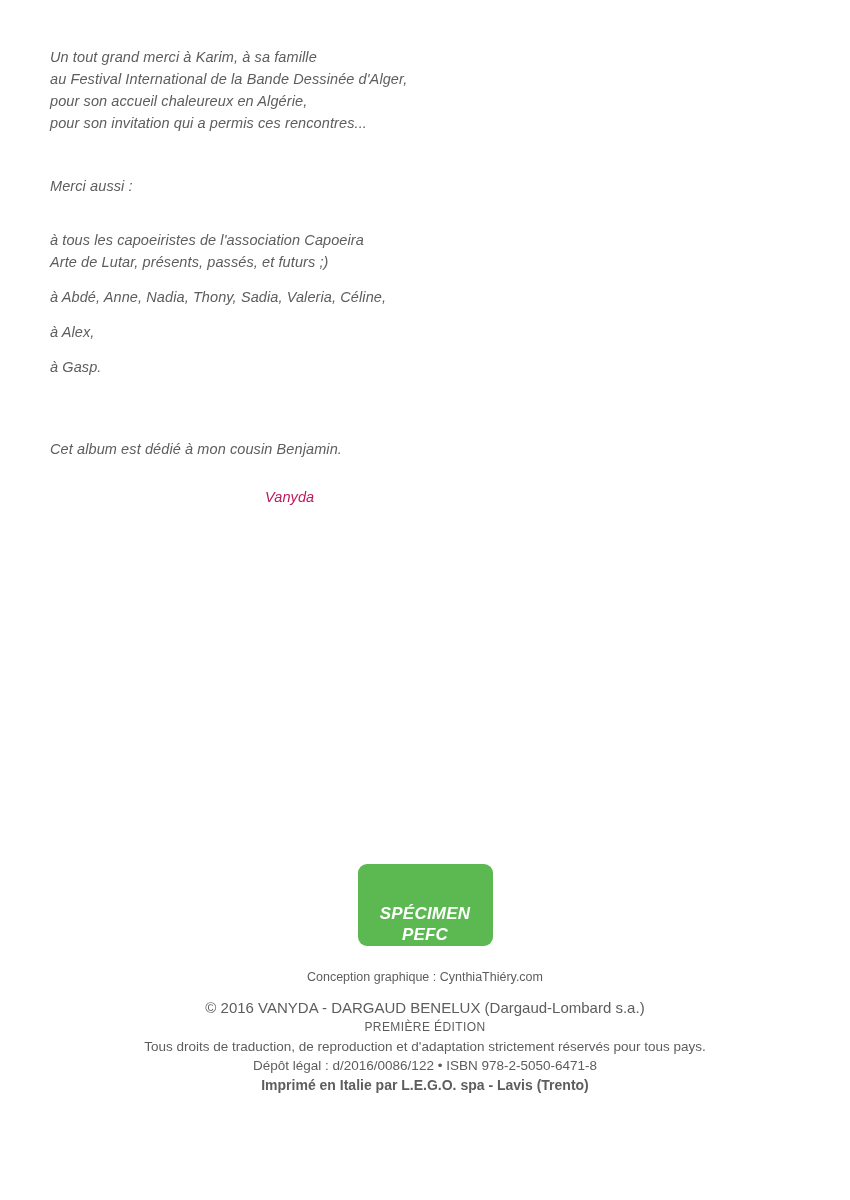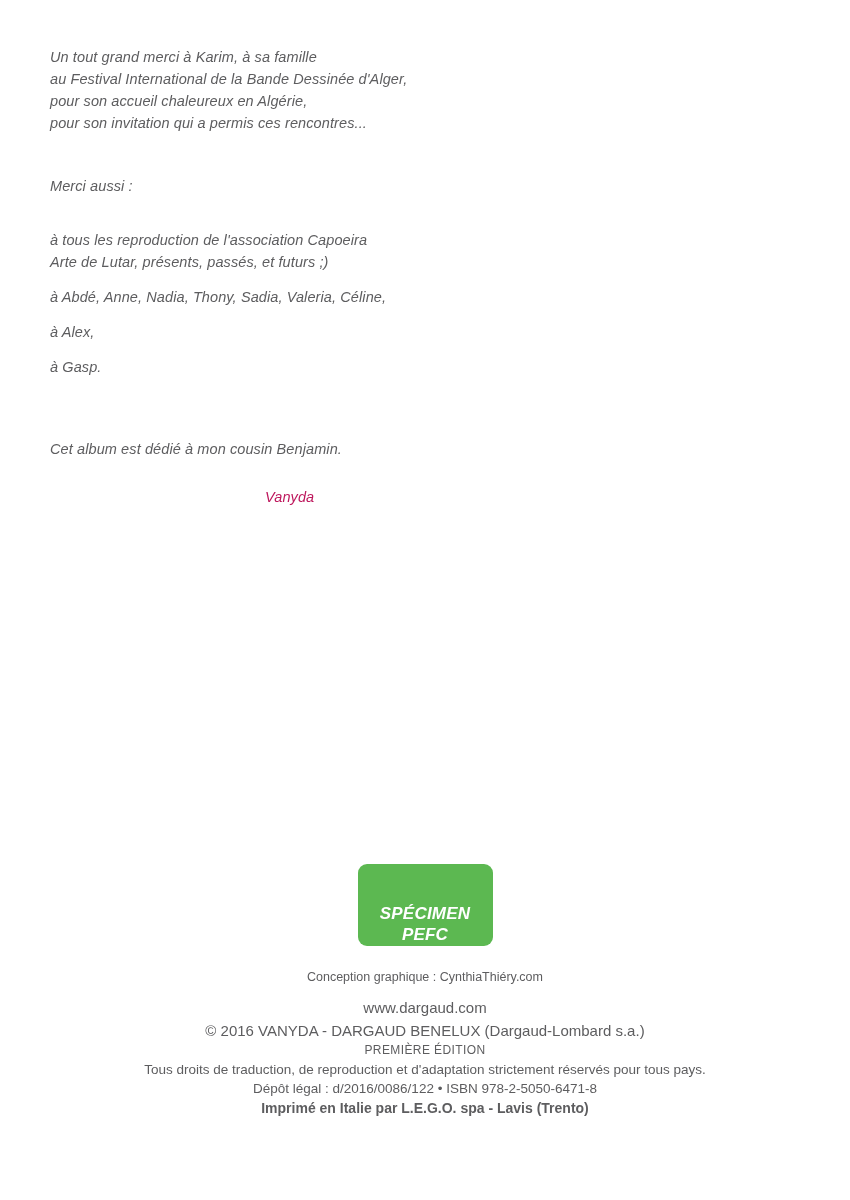--- a/index.html
+++ b/index.html
@@ -140,21 +140,21 @@
     <div class="gap-lg"></div>
 
     <div class="para">Merci aussi :</div>
 
     <div class="gap-md"></div>
 
 
     <div class="gap-sm"></div>
 
     <div class="para">
-      <span class="line">à tous les reproduction de l'association Capoeira</span>
+      <span class="line">à tous les capoeiristes de l'association Capoeira</span>
       <span class="line">Arte de Lutar, présents, passés, et futurs ;)</span>
     </div>
 
     <div class="gap-sm"></div>
 
     <div class="para">
       <span class="line">à Abdé, Anne, Nadia, Thony, Sadia, Valeria, Céline,</span>
     </div>
 
     <div class="gap-sm"></div>
@@ -178,21 +178,20 @@
 
   <div class="stamp-wrap">
     <div class="stamp">
       <span>SPÉCIMEN</span>
       <span>PEFC</span>
     </div>
   </div>
 
   <div class="colophon">
     <div class="credit">Conception graphique : CynthiaThiéry.com</div>
-    <div class="website">www.dargaud.com</div>
     <div class="copyright">© 2016 VANYDA - DARGAUD BENELUX (Dargaud-Lombard s.a.)</div>
     <div class="edition">PREMIÈRE ÉDITION</div>
     <div class="rights">Tous droits de traduction, de reproduction et d'adaptation strictement réservés pour tous pays.</div>
     <div class="legal">Dépôt légal : d/2016/0086/122 • ISBN 978-2-5050-6471-8</div>
     <div class="printer">Imprimé en Italie par L.E.G.O. spa - Lavis (Trento)</div>
   </div>
 
 </div>
 
 </body></html>

